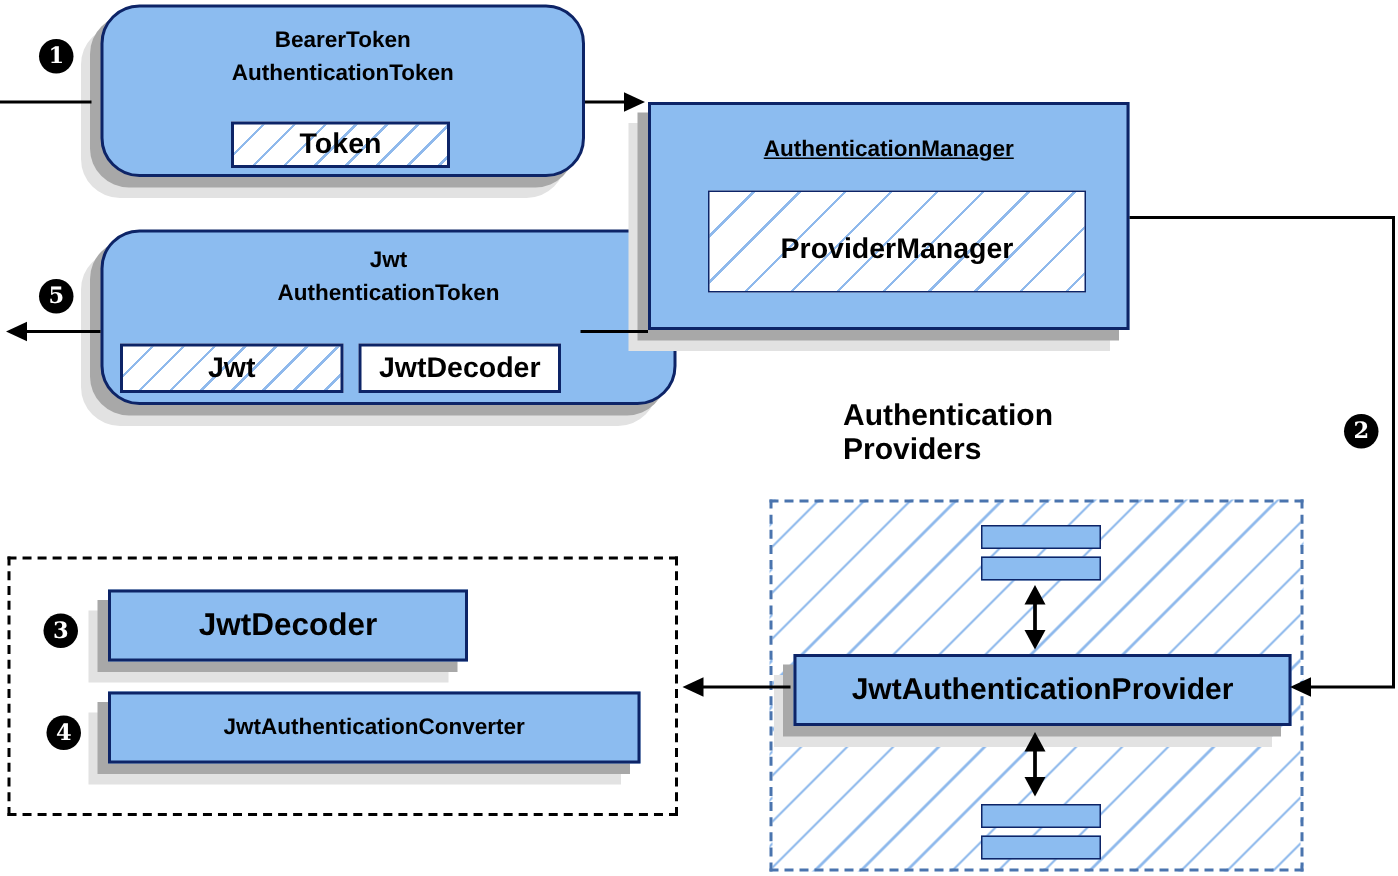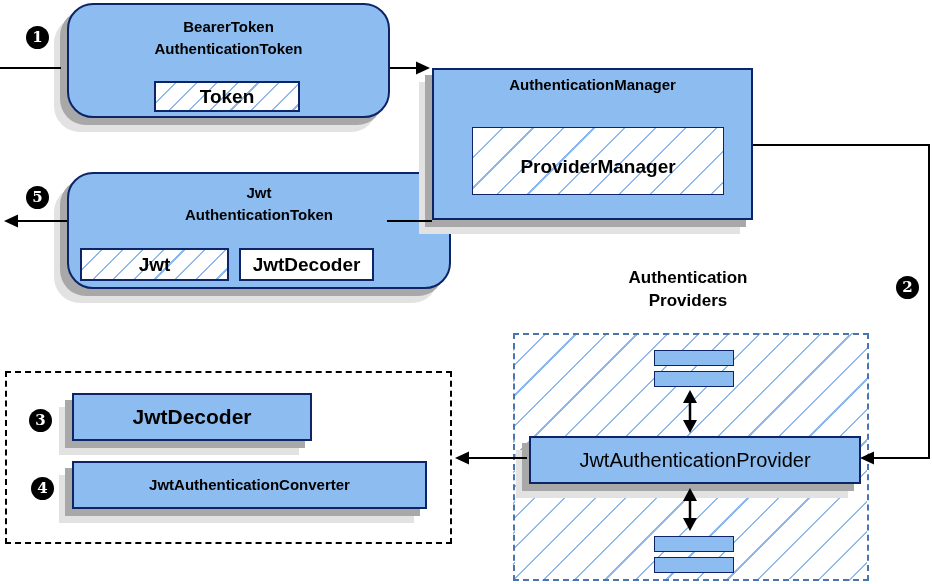--- a/index.html
+++ b/index.html
@@ -40,36 +40,36 @@
     font-family:"DejaVu Serif",serif;font-weight:bold;font-size:15px;
     display:flex;align-items:center;justify-content:center;z-index:4;line-height:1;
   }
   .bar{
     position:absolute;left:139px;width:80px;height:16px;box-sizing:border-box;
     background:var(--box-fill,#8CBCF0);border:1.5px solid var(--box-border,#0D2467);
   }
   #bearer{left:67px;top:3px;width:323px;height:115px;}
   #bearer .btitle{margin-top:11px;}
   #token-field{left:85px;top:76px;width:146px;height:31px;line-height:27px;}
-  #jwtbox{left:67px;top:172px;width:384px;height:117px;}
+  #jwtbox{left:67px;top:153px;width:384px;height:117px;}
   #jwtbox .btitle{margin-top:8px;}
   #jwt-field{left:11px;top:74px;width:149px;height:33px;line-height:29px;}
   #authorities-field{left:170px;top:74px;width:135px;height:33px;line-height:29px;}
   #manager{left:432px;top:68px;width:321px;height:152px;}
-  #manager .btitle{margin-top:4px;}
+  #manager .btitle{margin-top:19px;text-decoration:underline;}
   #provider-manager{left:38px;top:57px;width:252px;height:68px;line-height:78px;border-width:1px;}
   #prov-label{
-    position:absolute;left:562px;top:266px;width:252px;text-align:center;
-    font-weight:bold;font-size:17px;line-height:23px;z-index:1;
+    position:absolute;left:562px;top:266px;width:252px;
+    font-weight:bold;font-size:20px;line-height:23px;z-index:1;
   }
   #prov-container{
     position:absolute;left:513px;top:333px;width:356px;height:248px;box-sizing:border-box;
     border:2px dashed var(--provider-dash,#4A74AE);z-index:0;
   }
-  #jwt-provider{left:14px;top:101px;width:332px;height:48px;font-weight:normal;font-size:20px;
+  #jwt-provider{left:14px;top:101px;width:332px;height:48px;font-weight:bold;font-size:20px;
     text-align:center;line-height:44px;}
   #dotted-box{
     position:absolute;left:5px;top:371px;width:447px;height:173px;box-sizing:border-box;
     border:2px dashed #000;z-index:0;background:transparent;
   }
   #decoder{left:72px;top:393px;width:240px;height:48px;font-weight:bold;font-size:21px;
     text-align:center;line-height:44px;}
   #converter{left:72px;top:461px;width:355px;height:48px;font-weight:bold;font-size:15px;
     text-align:center;line-height:44px;}
   #b1{left:26px;top:26px;}

